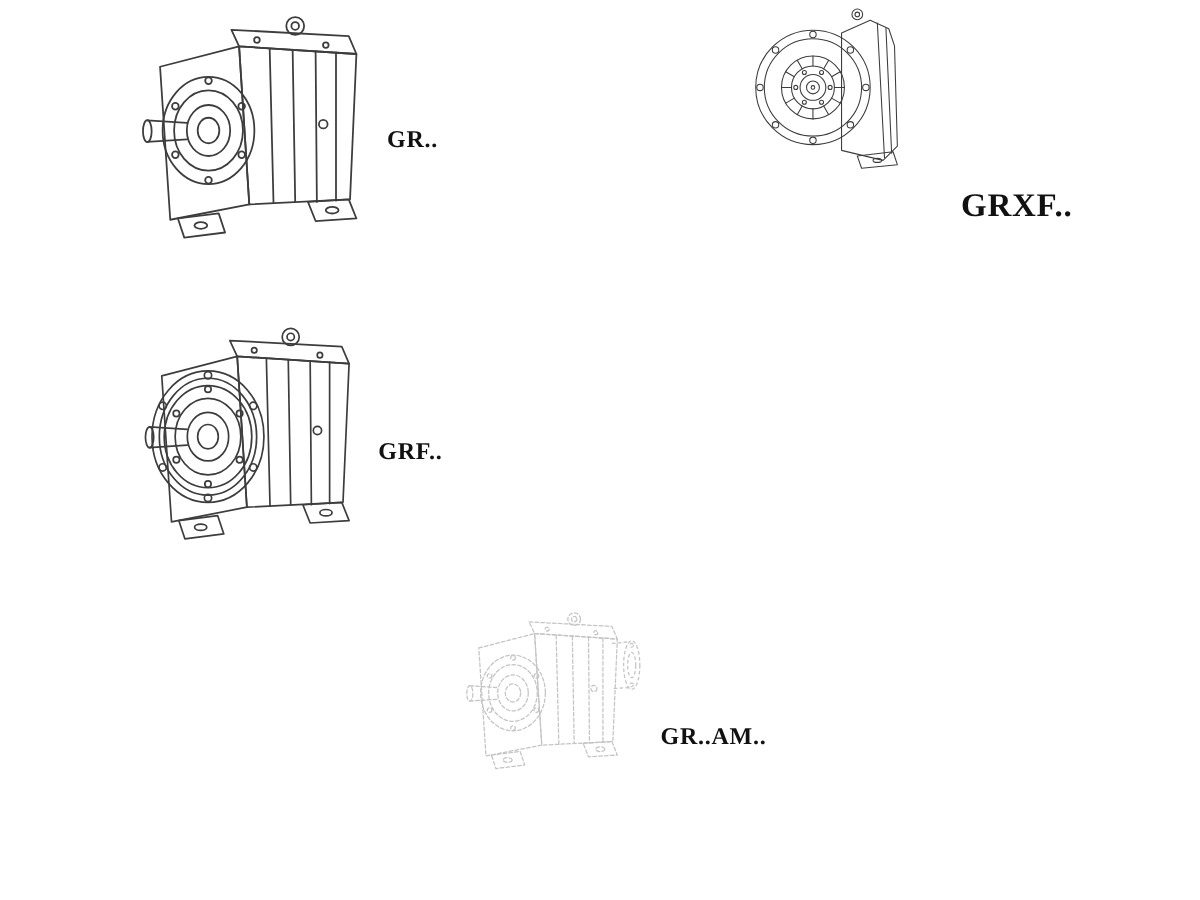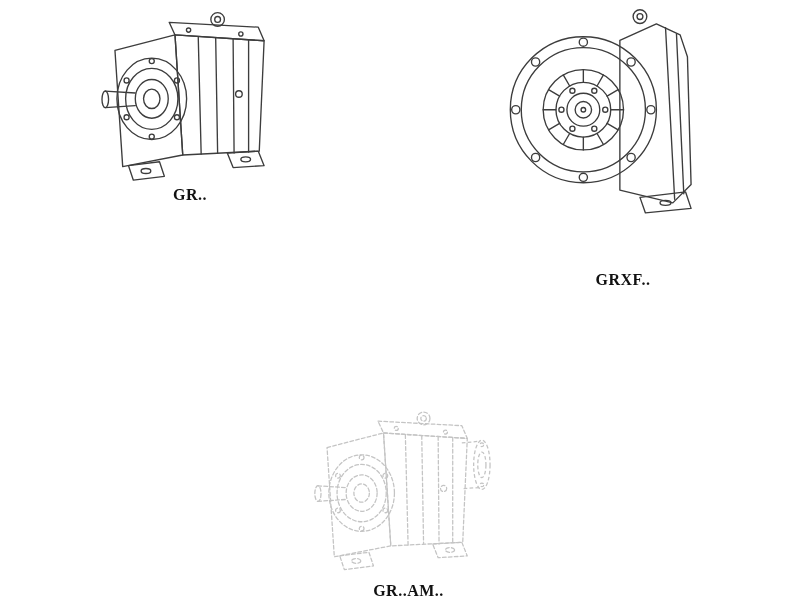--- a/index.html
+++ b/index.html
@@ -8,35 +8,35 @@
     width: 800px;
     height: 600px;
     background: var(--background, #ffffff);
     overflow: hidden;
     font-family: "Liberation Serif", serif;
   }
   .product {
     position: absolute;
     margin: 0;
     display: flex;
-    flex-direction: column;
+    flex-direction: row;
     align-items: center;
   }
   svg.drawing { color: var(--ink, #3d3d3d); display: block; }
   svg.drawing.ghost { color: var(--ghost-ink, #c4c4c4); }
   svg.drawing.ghost use { stroke-dasharray: 4 2.5; }
   .label {
     font-weight: 700;
     font-size: 16px;
     letter-spacing: .5px;
     color: var(--label, #111111);
     text-align: center;
     white-space: nowrap;
   }
-  .label-lg { font-size: 16px; margin-left: 31px; }
+  .label-lg { font-size: 22px; margin-left: 31px; }
   .defs-holder { position: absolute; width: 0; height: 0; overflow: hidden; }
 </style>
 </head>
 <body>
 
 <svg class="defs-holder" aria-hidden="true">
   <defs>
 
     <g id="core-r" fill="none" stroke="currentColor" stroke-width="1.4" stroke-linejoin="round" stroke-linecap="round">
       <polygon points="78,21 170,26 176,40 84,34"></polygon>
@@ -208,20 +208,26 @@
   </figure>
 
 
   <figure class="product" style="left:500px;top:2px;width:215px;">
     <svg class="drawing" width="210" height="255" preserveAspectRatio="xMidYMin meet" viewBox="0 0 230 240">
       <use href="#sym-rxf"></use>
     </svg>
     <figcaption class="label label-lg" style="margin-top:14px;">GRXF..</figcaption>
   </figure>
 
+  <figure class="product" style="left:90px;top:210px;width:205px;">
+    <svg class="drawing" width="195" height="183" preserveAspectRatio="xMidYMin meet" viewBox="0 0 200 190">
+      <use href="#sym-rf"></use>
+    </svg>
+    <figcaption class="label">GRF..</figcaption>
+  </figure>
 
 
 
   <figure class="product" style="left:306px;top:402px;width:205px;">
     <svg class="drawing ghost" width="204" height="176" preserveAspectRatio="xMidYMin meet" viewBox="0 0 224 190">
       <use href="#sym-ram"></use>
     </svg>
     <figcaption class="label" style="margin-top:4px;">GR..AM..</figcaption>
   </figure>
 

